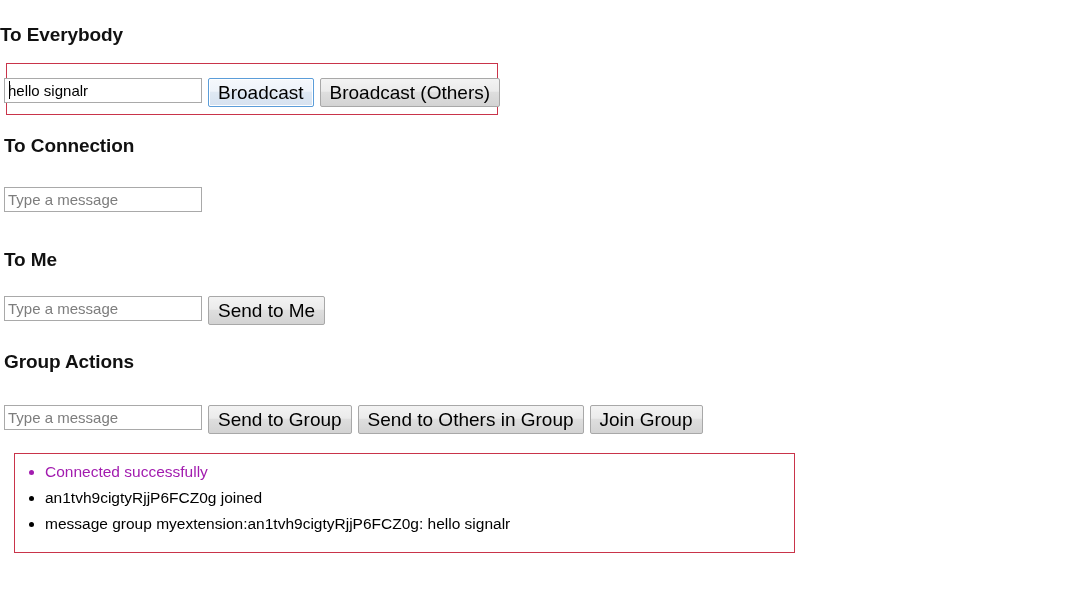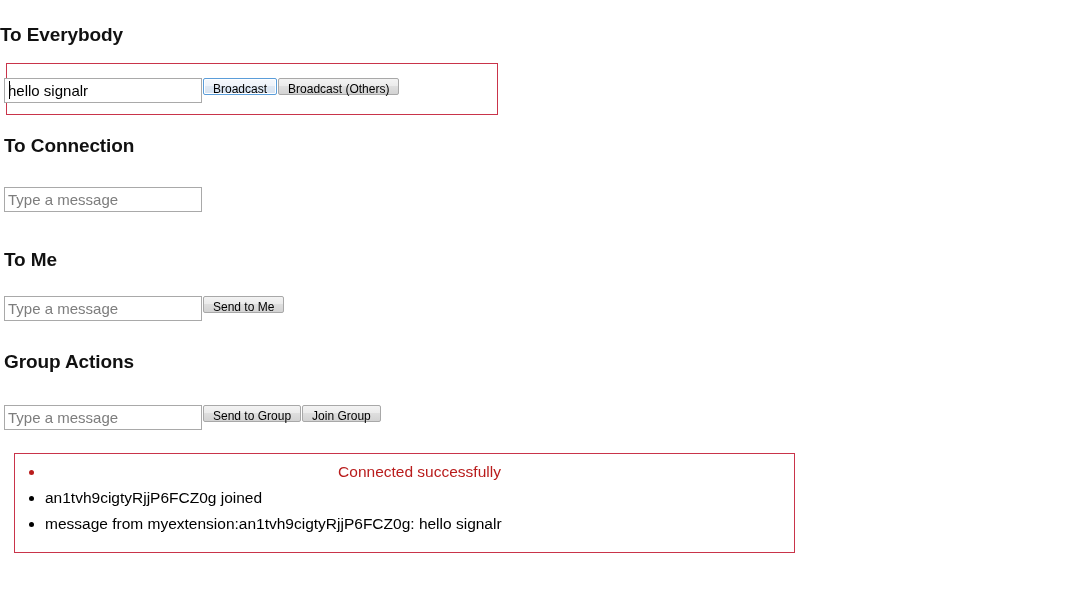--- a/index.html
+++ b/index.html
@@ -34,21 +34,21 @@
   
   .sec-everybody-title { position: absolute; left: 0; top: 25px; }
   .sec-connection-title { position: absolute; left: 4px; top: 136px; }
   .sec-me-title { position: absolute; left: 4px; top: 250px; }
   .sec-group-title { position: absolute; left: 4px; top: 352px; }
 
   .row {
     position: absolute;
     display: flex;
     align-items: flex-start;
-    gap: 1px;
+    gap: 6px;
   }
   .row-everybody { left: 4px; top: 78px; }
   .row-connection { left: 4px; top: 187px; }
   .row-me { left: 4px; top: 296px; }
   .row-group { left: 4px; top: 405px; }
 
   
   .highlight-box {
     position: absolute;
     left: 6px;
@@ -77,23 +77,23 @@
   input.txt::placeholder {
     color: #7d7d7d;
     opacity: 1;
   }
   input.txt.filled {
     color: #000000;
   }
 
   button.btn {
     font-family: "Liberation Sans", sans-serif;
-    font-size: 12px;
+    font-size: 19px;
     color: #000000;
-    height: 17px;
+    height: 29px;
     box-sizing: border-box;
     padding: 0 9px;
     border: 1px solid #a8a8a8;
     border-radius: 2px;
     background: linear-gradient(to bottom, #f3f3f3 0%, #ebebeb 45%, #dedede 50%, #d3d3d3 100%);
     line-height: 21px;
     white-space: nowrap;
     cursor: default;
   }
   button.btn.focused {
@@ -120,22 +120,21 @@
   }
   ul.log-list li {
     font-family: "Liberation Sans", sans-serif;
     font-size: 15.5px;
     line-height: 26px;
     color: #000000;
     margin: 0;
     padding: 0;
   }
   ul.log-list li.success {
-    color: #b91c1c;
-    text-align: center;
+    color: #a21caf;
   }
   .caret {
     position: absolute;
     left: 9px;
     top: 81px;
     width: 1px;
     height: 18px;
     background: #000000;
   }
 </style>
@@ -166,24 +165,25 @@
   <div class="row row-me">
     <input class="txt" type="text" placeholder="Type a message" style="">
     <button class="btn">Send to Me</button>
   </div>
 
   <h4 class="section-title sec-group-title">Group Actions</h4>
 
   <div class="row row-group">
     <input class="txt" type="text" placeholder="Type a message" style="">
     <button class="btn">Send to Group</button>
+    <button class="btn">Send to Others in Group</button>
     <button class="btn">Join Group</button>
   </div>
 
   <div class="log-box">
     <ul class="log-list" id="log-list">
         <li class="success">Connected successfully</li>
         <li>an1tvh9cigtyRjjP6FCZ0g joined</li>
-        <li>message from myextension:an1tvh9cigtyRjjP6FCZ0g: hello signalr</li>
+        <li>message group myextension:an1tvh9cigtyRjjP6FCZ0g: hello signalr</li>
       </ul>
   </div>
 
 </div>
 
 </body></html>

